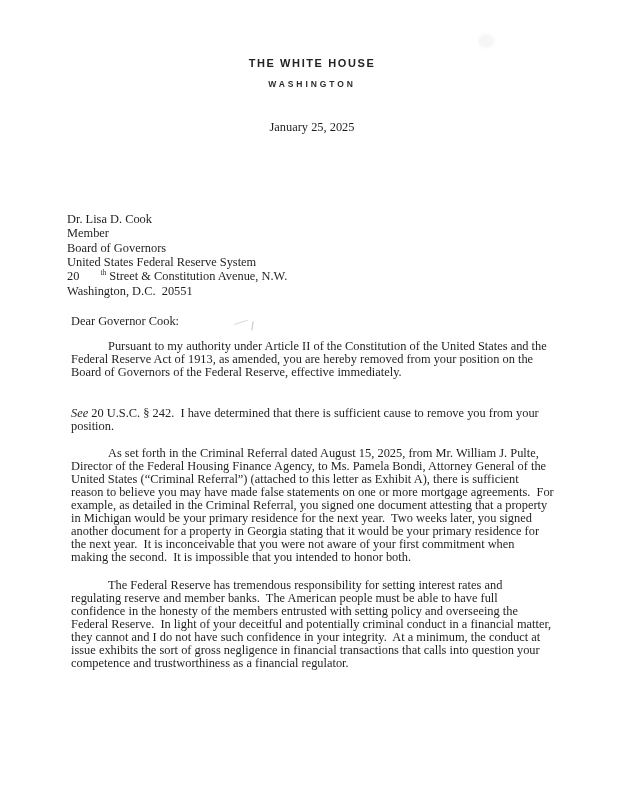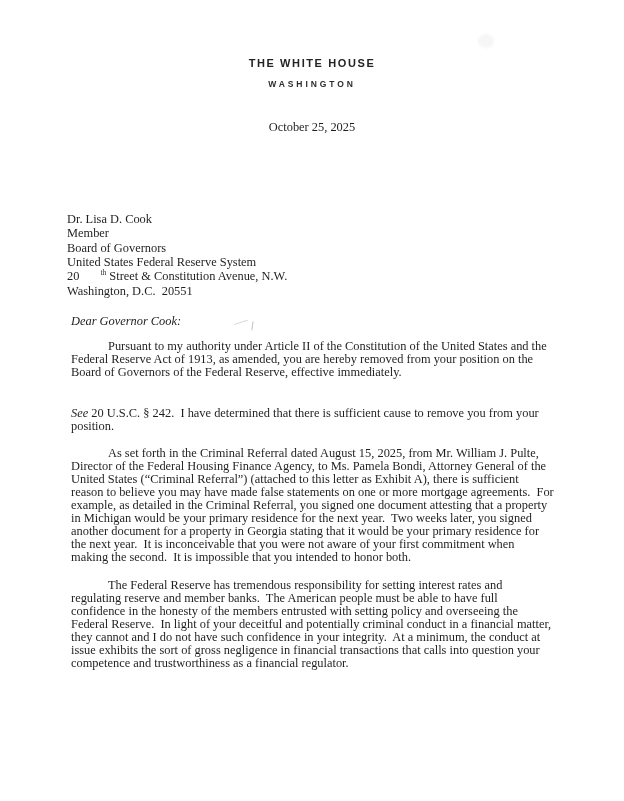--- a/index.html
+++ b/index.html
@@ -51,21 +51,20 @@
     line-height: 14.35px;
   }
   .recipient-block div {
     white-space: pre-wrap;
   }
   .salutation-line {
     position: absolute;
     left: 71px;
     top: 314px;
     white-space: pre-wrap;
-    font-style: italic;
   }
   .letter-body {
     position: absolute;
     left: 71px;
     top: 340px;
     width: 508px;
   }
   .letter-body p {
     margin: 0 0 14.6px 0;
     line-height: 13px;
@@ -116,21 +115,21 @@
   }
 </style>
 </head>
 <body>
 
 <div class="page">
 
   <div class="centered letterhead-name">THE WHITE HOUSE</div>
   <div class="centered letterhead-city">WASHINGTON</div>
 
-  <div class="centered date-line">October 25, 2025</div>
+  <div class="centered date-line">January 25, 2025</div>
 
   <div class="recipient-block">
     <div>Dr. Lisa D. Cook</div>
     <div>Member</div>
     <div>Board of Governors</div>
     <div>United States Federal Reserve System</div>
     <div><span>20</span><sup class="ordinal-sup">th</sup><span> Street &amp; Constitution Avenue, N.W.</span></div>
     <div>Washington, D.C.  20551</div>
   </div>
 

